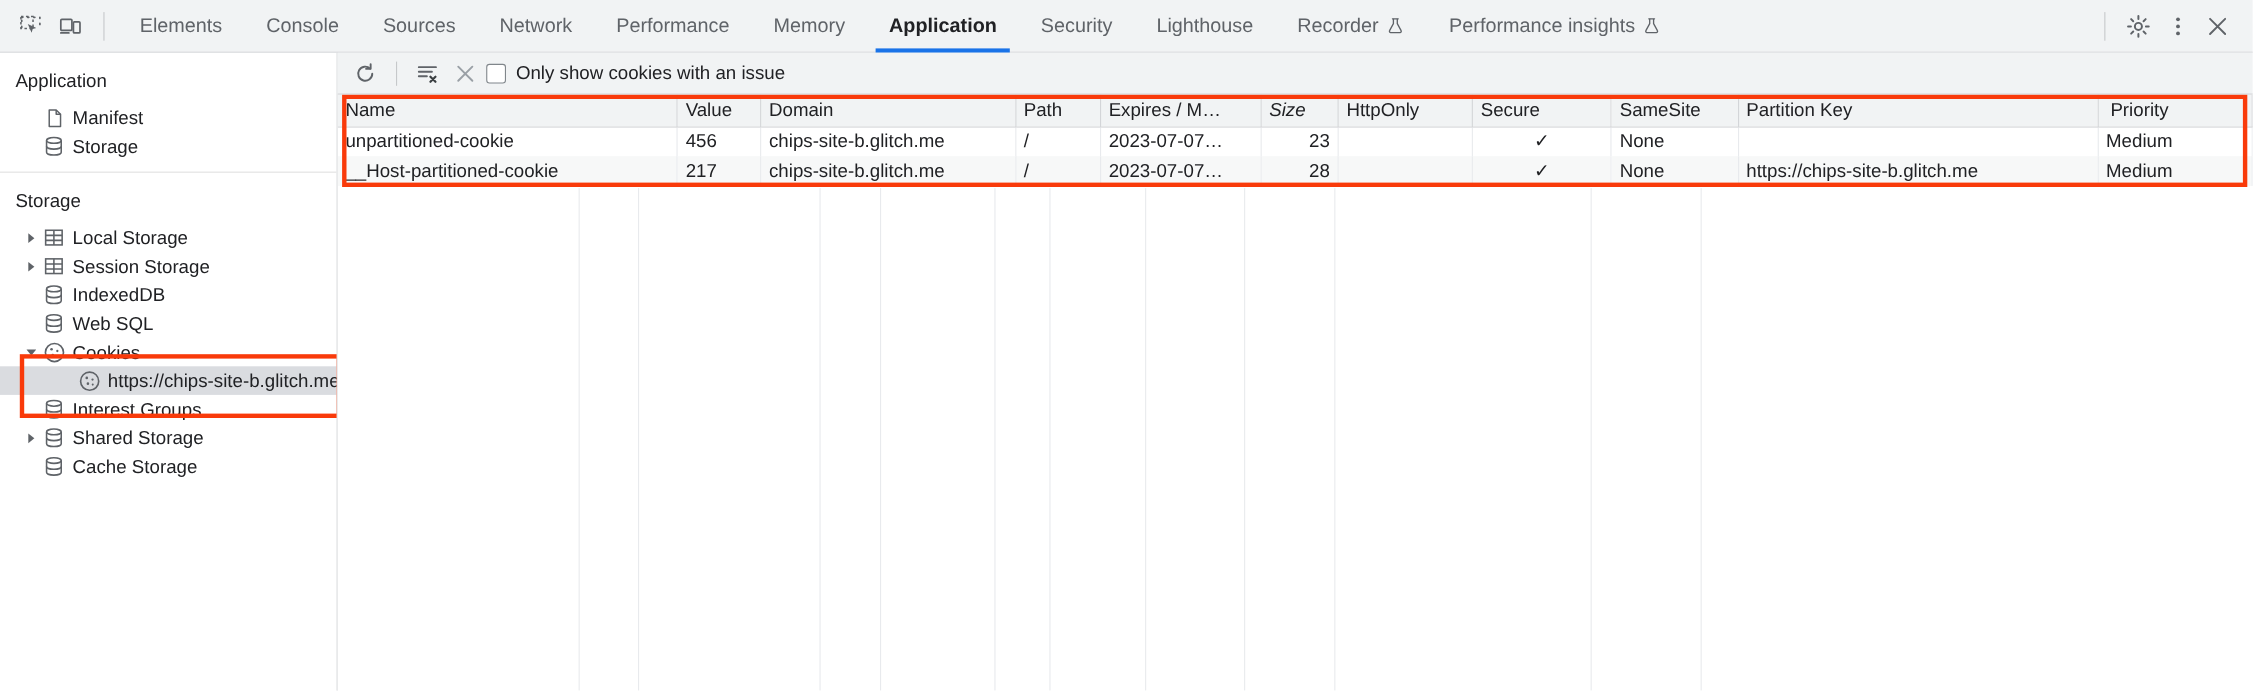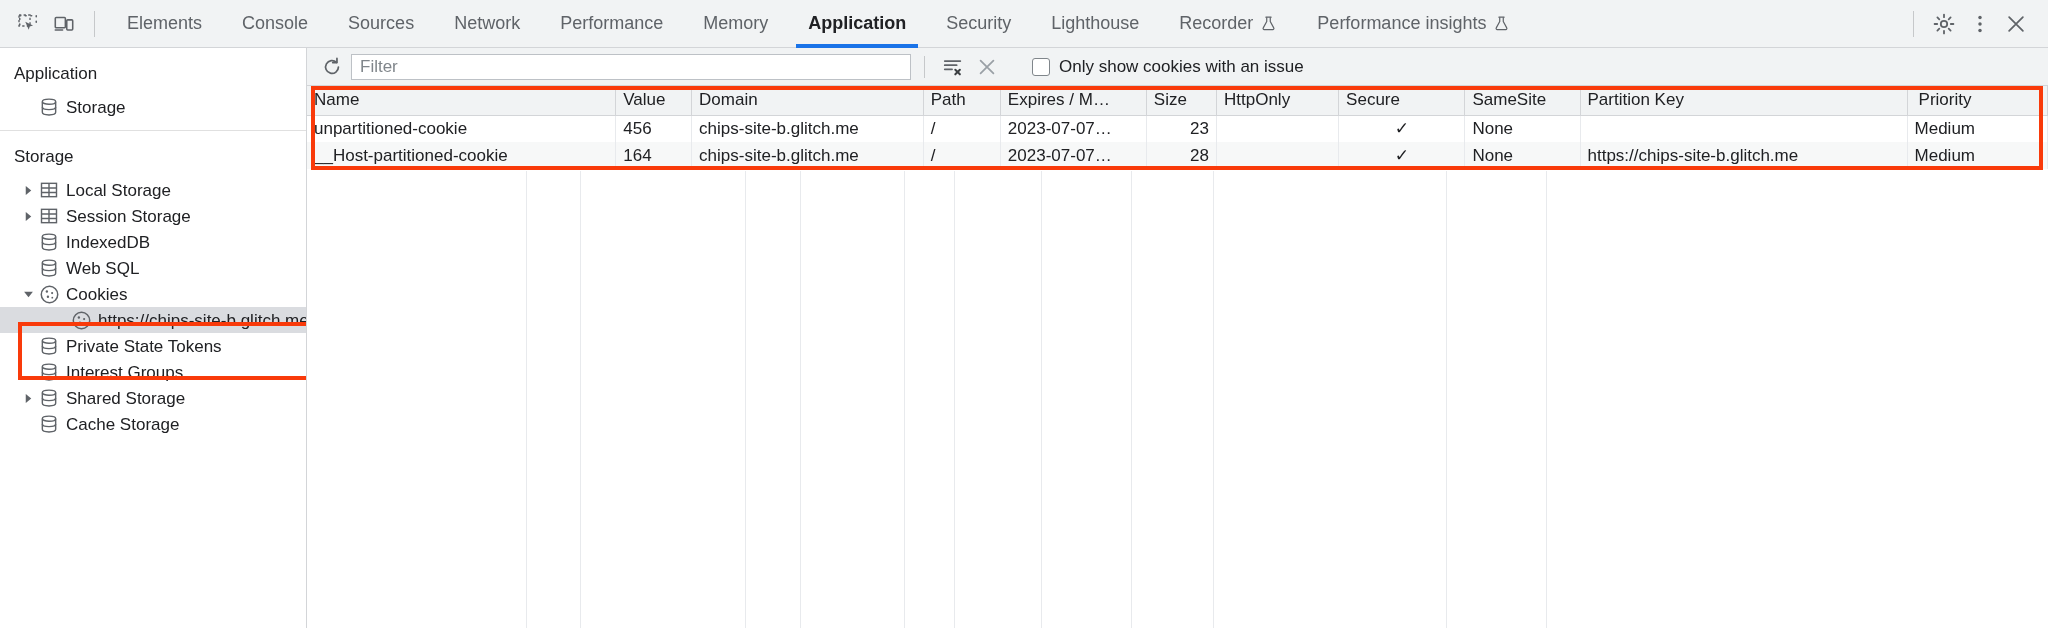--- a/index.html
+++ b/index.html
@@ -103,21 +103,21 @@
   }
   .filter-input {
     flex: 0 0 560px; height: 26px;
     border: 1px solid #bdc1c6; background: #ffffff;
     font-size: 17px; color: #202124; padding: 0 8px;
     font-family: "Liberation Sans", sans-serif;
     outline: none;
   }
   .filter-input::placeholder { color: #80868b; }
   .fb-divider { width: 1px; height: 22px; background: #c6c8ca; margin: 0 9px; }
-  .chk-wrap { display: flex; align-items: center; gap: 9px; margin-left: 26px; }
+  .chk-wrap { display: flex; align-items: center; gap: 9px; margin-left: 0; }
   .chk-box {
     width: 18px; height: 18px; border: 1.5px solid #80868b;
     border-radius: 3px; background: #fff;
   }
   .chk-label { font-size: 17px; color: #202124; white-space: nowrap; }
 
   
   .table-area { flex: 1; min-height: 0; position: relative; overflow: hidden; }
   table.cookie-table {
     width: 100%; border-collapse: collapse; table-layout: fixed;
@@ -244,20 +244,30 @@
 
   <div class="body-split">
 
     <div class="sidebar" id="sidebar">
 
     <div class="side-section">
           <div class="side-title">Application</div>
           <div class="tree-row indent-1">
             <span class="twisty none"></span>
             <span class="tree-icon">
+              <svg width="19" height="19" viewBox="0 0 24 24" fill="none">
+                <path d="M6 2.5h8l5 5v14H6z" stroke="#5f6368" stroke-width="1.7" stroke-linejoin="round"></path>
+                <path d="M14 2.5v5h5" stroke="#5f6368" stroke-width="1.7" stroke-linejoin="round"></path>
+              </svg>
+            </span>
+            <span class="tree-label">Manifest</span>
+          </div>
+          <div class="tree-row indent-1">
+            <span class="twisty none"></span>
+            <span class="tree-icon">
               <svg width="20" height="20" viewBox="0 0 24 24" fill="none">
                 <ellipse cx="12" cy="5.6" rx="8" ry="3.1" stroke="#5f6368" stroke-width="1.7"></ellipse>
                 <path d="M4 5.6v12.8c0 1.7 3.6 3.1 8 3.1s8-1.4 8-3.1V5.6" stroke="#5f6368" stroke-width="1.7"></path>
                 <path d="M4 12c0 1.7 3.6 3.1 8 3.1s8-1.4 8-3.1" stroke="#5f6368" stroke-width="1.7"></path>
               </svg>
             </span>
             <span class="tree-label">Storage</span>
           </div>
         </div>
         <div class="side-section">
@@ -344,31 +354,20 @@
           </div>
           <div class="tree-row indent-1">
             <span class="twisty none"></span>
             <span class="tree-icon">
               <svg width="20" height="20" viewBox="0 0 24 24" fill="none">
                 <ellipse cx="12" cy="5.6" rx="8" ry="3.1" stroke="#5f6368" stroke-width="1.7"></ellipse>
                 <path d="M4 5.6v12.8c0 1.7 3.6 3.1 8 3.1s8-1.4 8-3.1V5.6" stroke="#5f6368" stroke-width="1.7"></path>
                 <path d="M4 12c0 1.7 3.6 3.1 8 3.1s8-1.4 8-3.1" stroke="#5f6368" stroke-width="1.7"></path>
               </svg>
             </span>
-            <span class="tree-label">Private State Tokens</span>
-          </div>
-          <div class="tree-row indent-1">
-            <span class="twisty none"></span>
-            <span class="tree-icon">
-              <svg width="20" height="20" viewBox="0 0 24 24" fill="none">
-                <ellipse cx="12" cy="5.6" rx="8" ry="3.1" stroke="#5f6368" stroke-width="1.7"></ellipse>
-                <path d="M4 5.6v12.8c0 1.7 3.6 3.1 8 3.1s8-1.4 8-3.1V5.6" stroke="#5f6368" stroke-width="1.7"></path>
-                <path d="M4 12c0 1.7 3.6 3.1 8 3.1s8-1.4 8-3.1" stroke="#5f6368" stroke-width="1.7"></path>
-              </svg>
-            </span>
             <span class="tree-label">Interest Groups</span>
           </div>
           <div class="tree-row indent-1">
             <span class="twisty">
               <svg width="11" height="11" viewBox="0 0 10 10">
                 <path d="M2.5 1l5 4-5 4z" fill="#5f6368"></path>
               </svg>
             </span>
             <span class="tree-icon">
               <svg width="20" height="20" viewBox="0 0 24 24" fill="none">
@@ -397,21 +396,20 @@
     <div class="main-panel">
 
       <div class="filter-bar">
         <div class="fb-icon">
           <svg width="22" height="22" viewBox="0 0 24 24" fill="none">
             <path d="M19 12a7 7 0 1 1-2.1-5" stroke="#5f6368" stroke-width="1.9" stroke-linecap="round"></path>
             <path d="M17.4 2.6v4.6h-4.6" stroke="#5f6368" stroke-width="1.9" stroke-linecap="round" stroke-linejoin="round"></path>
           </svg>
         </div>
 
-        <input class="filter-input" type="text" id="filter-input" placeholder="Filter" style="">
 
         <div class="fb-divider"></div>
 
         <div class="fb-icon">
           <svg width="22" height="22" viewBox="0 0 24 24" fill="none">
             <path d="M3 5.5h17M3 10h13M3 14.5h8" stroke="#5f6368" stroke-width="1.9" stroke-linecap="round"></path>
             <path d="M14.5 15l5 5M19.5 15l-5 5" stroke="#3c4043" stroke-width="2.2" stroke-linecap="round"></path>
           </svg>
         </div>
 
@@ -429,21 +427,21 @@
 
       <div class="table-area">
         <table class="cookie-table">
           <thead>
             <tr id="thead-row">
                 <th style="width: 220px;">Name</th>
                 <th style="width: 54px;">Value</th>
                 <th style="width: 165px;">Domain</th>
                 <th style="width: 55px;">Path</th>
                 <th style="width: 104px;">Expires / M…</th>
-                <th style="width: 50px;">Size</th>
+                <th style="width: 50px; font-style: italic;">Size</th>
                 <th style="width: 87px;">HttpOnly</th>
                 <th style="width: 90px;">Secure</th>
                 <th style="width: 82px;">SameSite</th>
                 <th style="width: 233px;">Partition Key</th>
                 <th style="width: 100px; padding-left: 11px;">Priority</th>
               </tr>
           </thead>
           <tbody id="tbody">
               <tr class="data-row">
                 <td class="name-cell">unpartitioned-cookie</td>
@@ -453,21 +451,21 @@
                 <td class="">2023-07-07…</td>
                 <td class="num">23</td>
                 <td class="center"></td>
                 <td class="center">✓</td>
                 <td class="">None</td>
                 <td class=""></td>
                 <td class="">Medium</td>
               </tr>
               <tr class="data-row alt">
                 <td class="name-cell">__Host-partitioned-cookie</td>
-                <td class="">164</td>
+                <td class="">217</td>
                 <td class="">chips-site-b.glitch.me</td>
                 <td class="">/</td>
                 <td class="">2023-07-07…</td>
                 <td class="num">28</td>
                 <td class="center"></td>
                 <td class="center">✓</td>
                 <td class="">None</td>
                 <td class="">https://chips-site-b.glitch.me</td>
                 <td class="">Medium</td>
               </tr>

